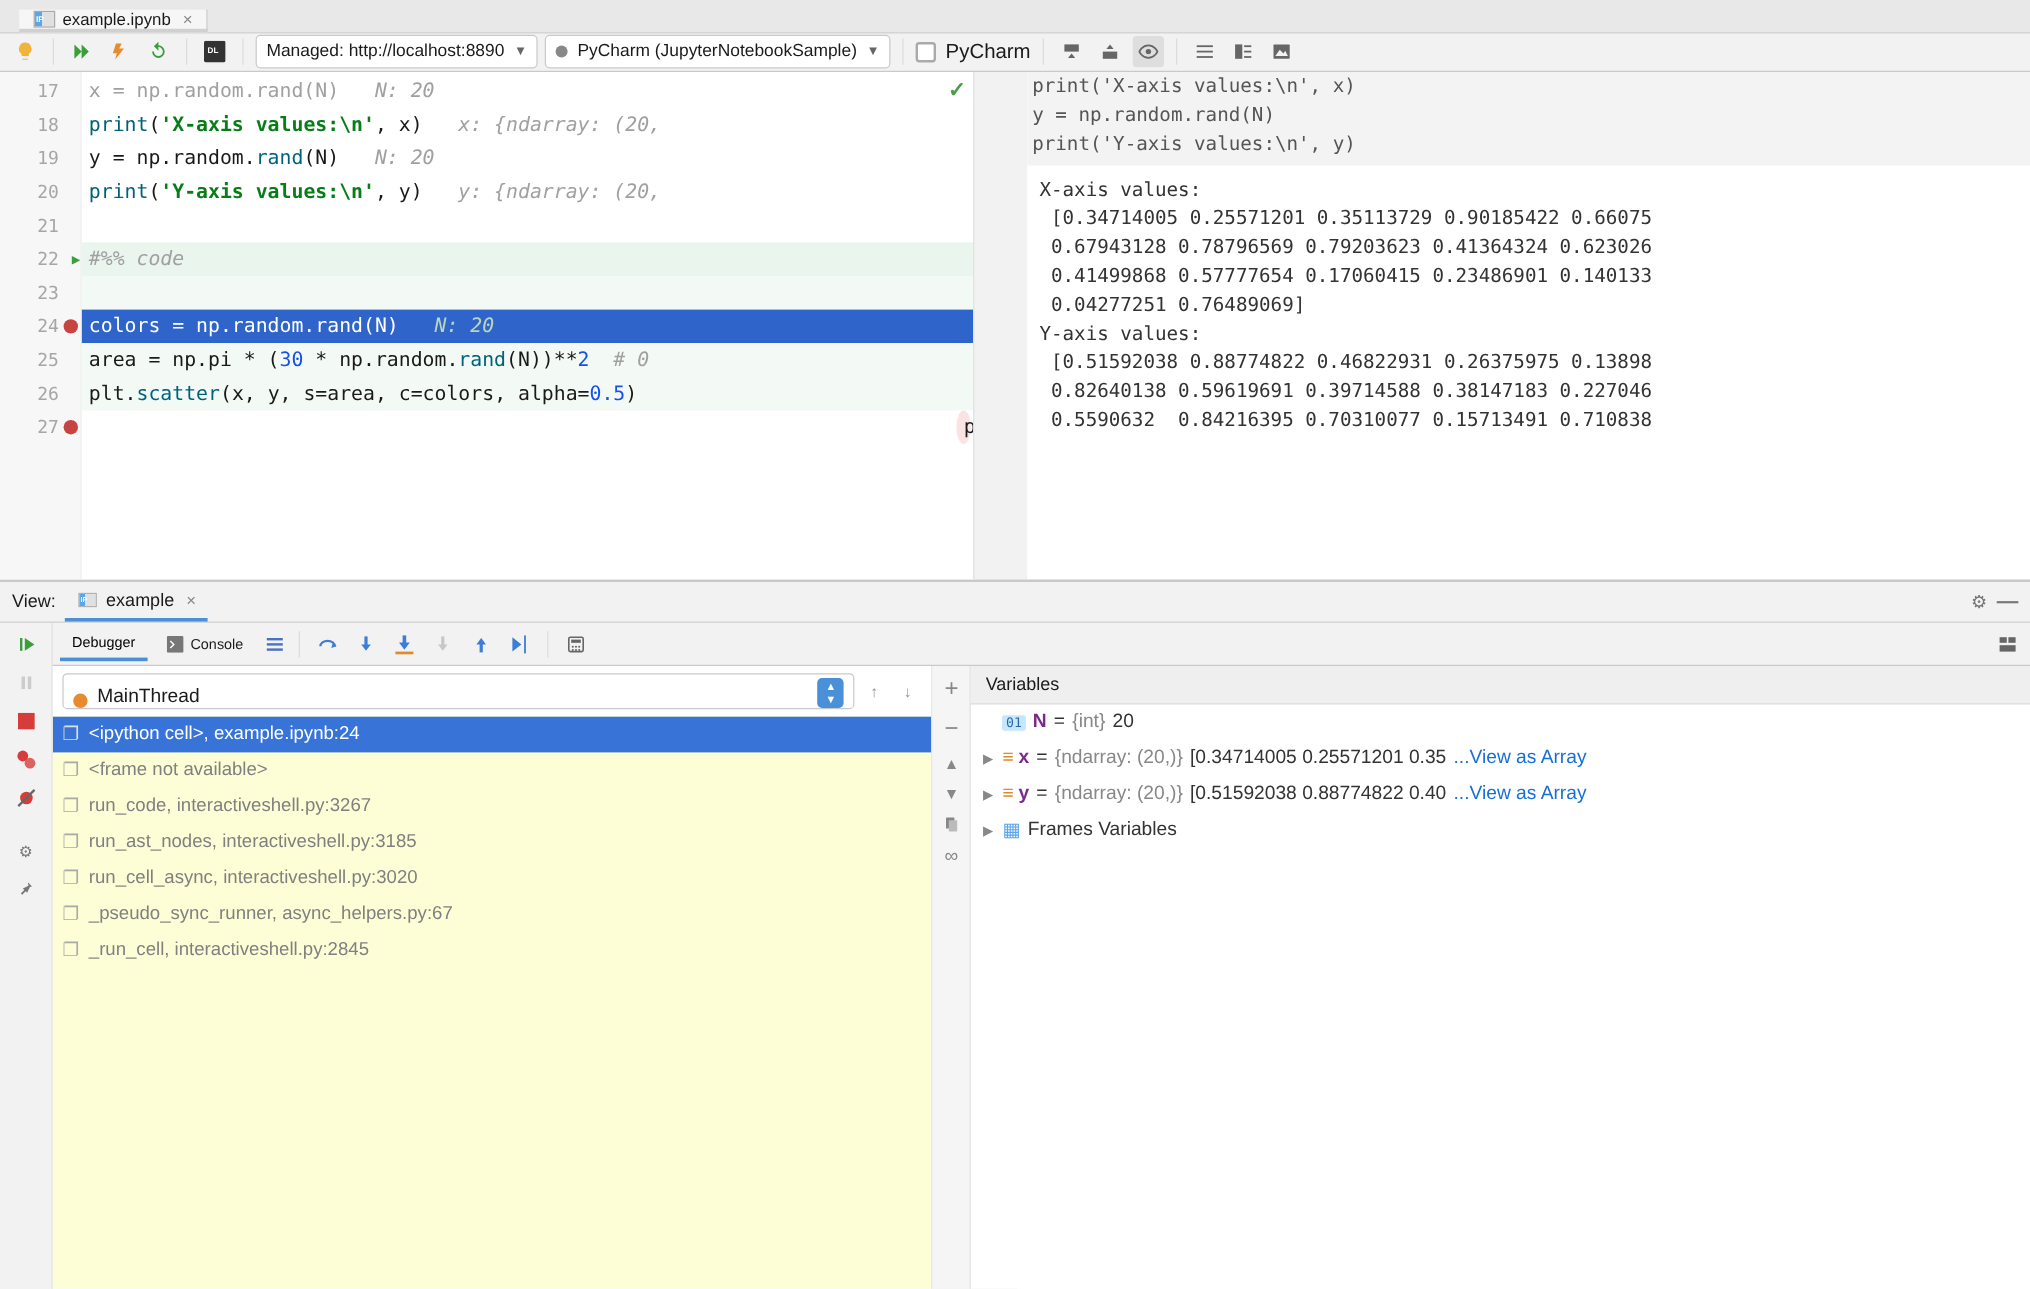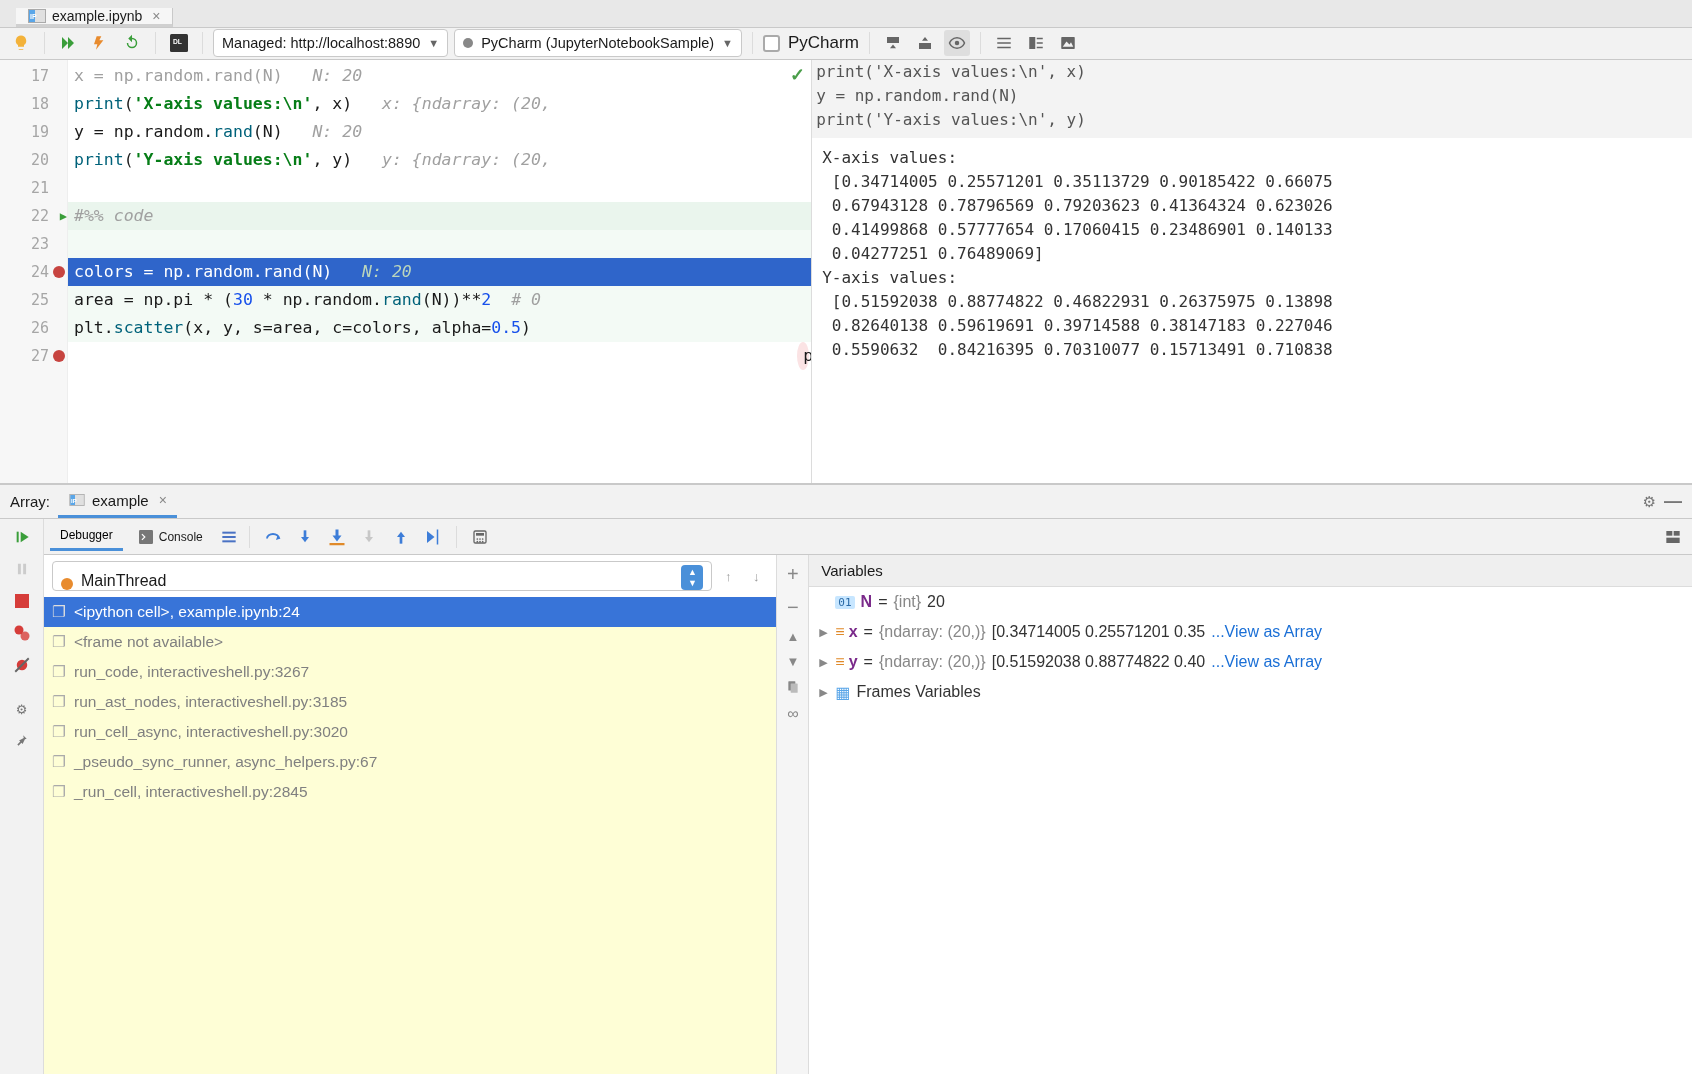--- a/index.html
+++ b/index.html
@@ -152,20 +152,21 @@
   .output-pane {
     flex: 1;
     background: #fff;
     font-family: var(--font-mono);
     font-size: 16px;
     line-height: 24px;
     padding: 6px 10px;
     overflow: hidden;
     white-space: pre;
     color:#333;
+    margin-left:44px;
   }
   .output-pane .src { background: #f3f3f3; display:block; padding:0 4px 6px 4px; margin:-6px -10px 8px -10px; color:#555; }
 
   
   .debug-window {
     flex: 0 0 55%;
     display: flex;
     flex-direction: column;
     border-top: 2px solid var(--border);
     background: var(--bg);
@@ -378,21 +379,21 @@
  0.04277251 0.76489069]
 Y-axis values:
  [0.51592038 0.88774822 0.46822931 0.26375975 0.13898
  0.82640138 0.59619691 0.39714588 0.38147183 0.227046
  0.5590632  0.84216395 0.70310077 0.15713491 0.710838</span></div>
 </div>
 
 <div class="debug-window">
 
   <div class="dbg-header">
-    <span>Array:</span>
+    <span>View:</span>
     <div class="dbg-tab">
       <span class="ipynb-icon" style="transform:scale(.85)"></span>
       <span>example</span>
       <span class="close-x">×</span>
     </div>
     <div class="hdr-spacer"></div>
     <span style="color:#777">⚙</span>
     <span style="color:#777;font-weight:bold;font-size:18px">—</span>
   </div>
 

